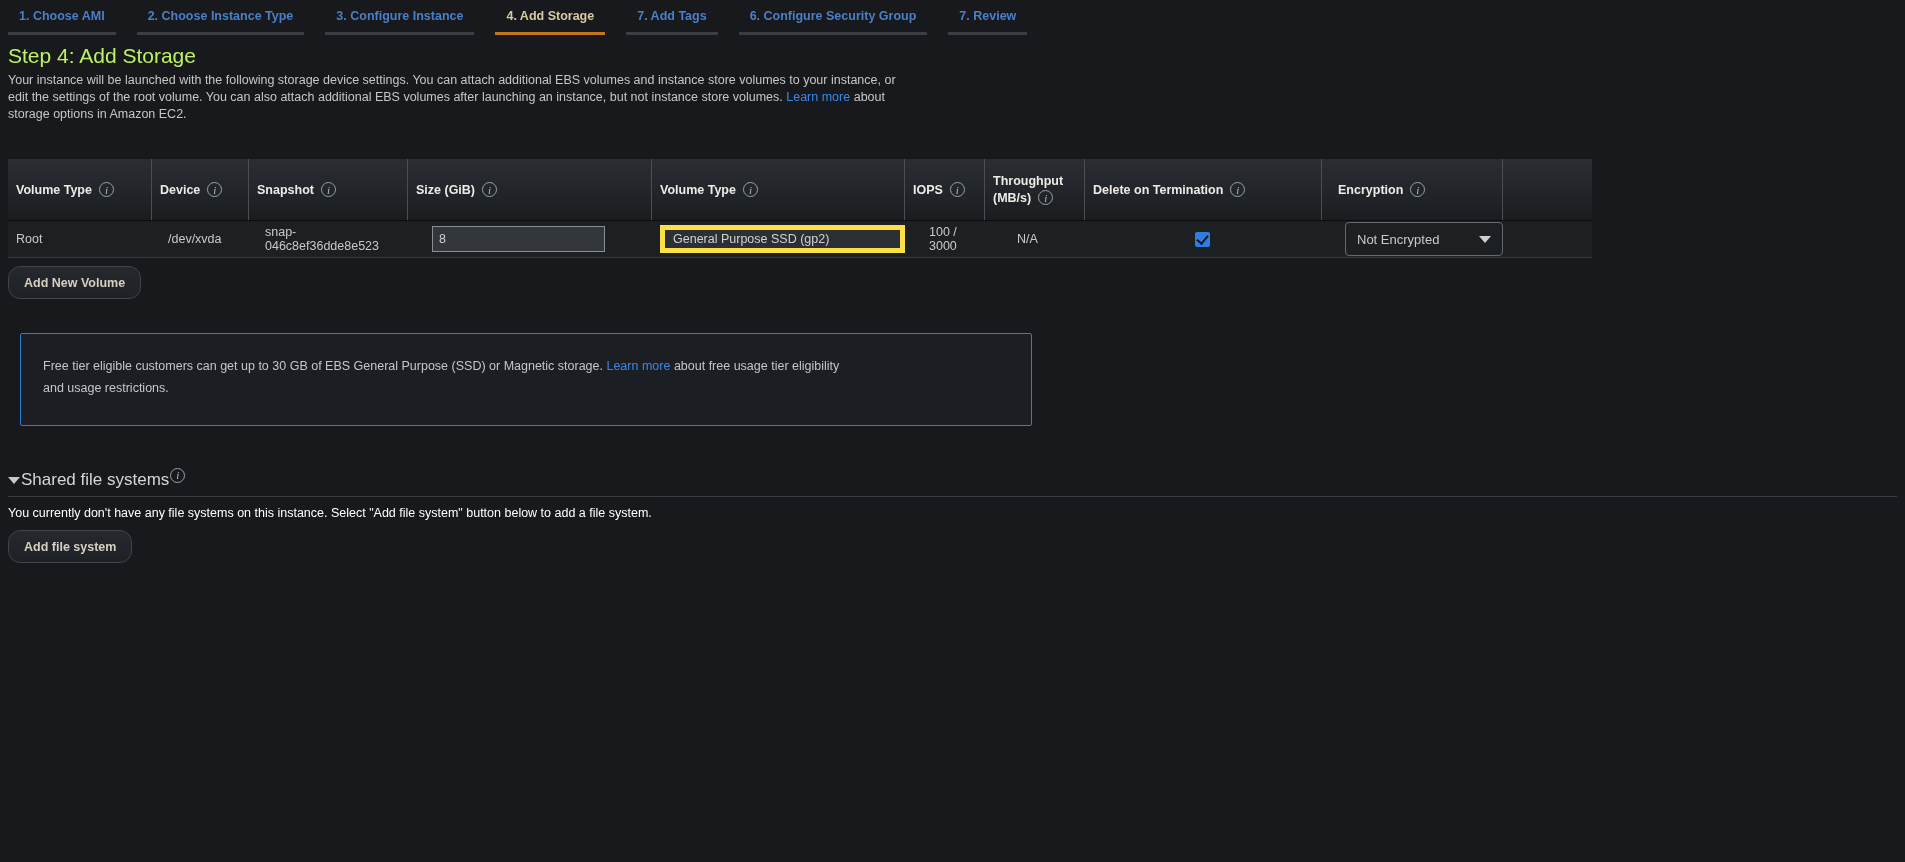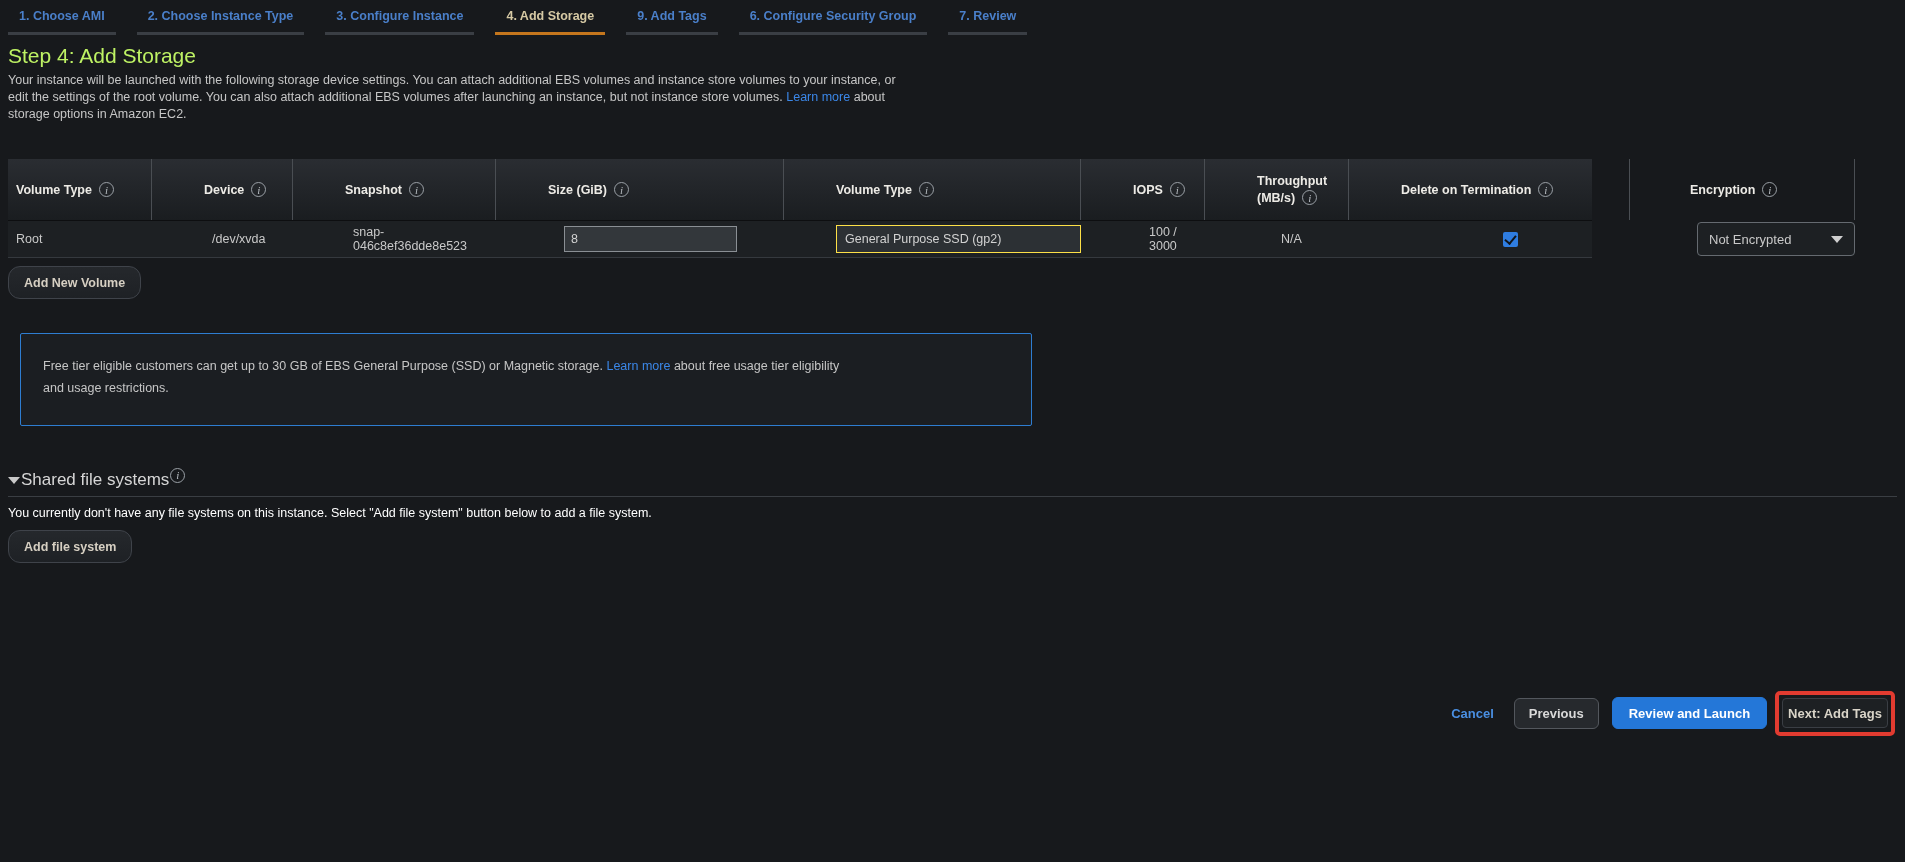--- a/index.html
+++ b/index.html
@@ -14,21 +14,21 @@
   .tab.active { color:#d6c9a4; border-bottom-color:#c4761d; }
 
   
   .step-title { margin:9px 0 0 8px; font-size:21px; font-weight:400; color:#bef264; }
   .desc { margin:4px 0 0 8px; width:908px; font-size:12.5px; line-height:17px; color:#c6c6c6; }
   a.link { color:#3b87e8; text-decoration:none; cursor:pointer; }
 
   
   .storage-table { margin:36px 0 0 8px; width:1584px; }
   .thead, .trow { display:grid;
-    grid-template-columns:144px 97px 159px 244px 253px 80px 100px 237px 181px 89px;gap:44px; }
+    grid-template-columns:144px 97px 159px 244px 253px 80px 100px 237px 181px 89px; }
   .thead { height:62px; background:linear-gradient(#2a2d32,#1a1d20);
            border-bottom:1px solid #0d0e10; }
   .th { display:flex; align-items:center; gap:7px; padding-left:8px;
         font-size:12.5px; font-weight:700; color:#edebe6; border-right:1px solid #4a4e53; }
   .th:last-child { border-right:none; }
   .th.stacked { flex-direction:column; align-items:flex-start; justify-content:center; gap:2px; }
   .th.stacked .line2 { display:flex; align-items:center; gap:7px; }
   .th.pad16 { padding-left:16px; }
   .trow { height:37px; background:#1d2023; border-bottom:1px solid #35393e; }
   .td { display:flex; align-items:center; font-size:12.5px; color:#c9c9c9; padding-left:8px; }
@@ -36,21 +36,21 @@
   .td.pad24 { padding-left:24px; }
   .td.pad32 { padding-left:32px; }
 
   .info-icon { width:15px; height:15px; min-width:15px; border:1px solid #9aa0a6; border-radius:50%;
     display:inline-flex; align-items:center; justify-content:center; color:#b8bdc2;
     font-family:"Liberation Serif",serif; font-style:italic; font-weight:400; font-size:11px; cursor:pointer; }
   .info-icon::after { content:"i"; }
 
   .size-input { width:173px; height:26px; background:#33373b; border:1px solid #8a8f94;
     color:#d2d2d2; font-size:12.5px; padding:0 6px; font-family:inherit; }
-  .flat-select { width:250px; height:28px; background:#2c3034; border:1px solid #fde047;
+  .flat-select { width:250px; height:28px; background:#2c3034; border:5px solid #fde047;
     color:#d2d2d2; font-size:12.5px; display:flex; align-items:center; padding:0 8px; cursor:pointer; }
   .drop-select { width:200px; height:34px; background:#1d2023; border:1px solid #656a70;
     border-radius:4px; color:#c9c9c9; font-size:13px; display:flex; align-items:center;
     justify-content:space-between; padding:0 11px; cursor:pointer; }
   .caret-down { width:0; height:0; border-left:6px solid transparent; border-right:6px solid transparent;
     border-top:7px solid #cfcfcf; }
   .checkbox { width:15px; height:15px; background:#2f7de1; border-radius:2px; margin-left:102px;
     position:relative; cursor:pointer; }
   .checkbox::after { content:""; position:absolute; left:4px; top:1px; width:5px; height:9px;
     border:solid #10151b; border-width:0 2px 2px 0; transform:rotate(40deg); }
@@ -94,21 +94,21 @@
 <body>
 
 <div class="page">
 
   
   <nav class="tabs">
     <div class="tab">1. Choose AMI</div>
     <div class="tab">2. Choose Instance Type</div>
     <div class="tab">3. Configure Instance</div>
     <div class="tab active">4. Add Storage</div>
-    <div class="tab">9. Add Tags</div>
+    <div class="tab">7. Add Tags</div>
     <div class="tab">6. Configure Security Group</div>
     <div class="tab">7. Review</div>
   </nav>
 
   
   <h1 class="step-title">Step 4: Add Storage</h1>
   <p class="desc"><span>Your instance will be launched with the following storage device settings. You can attach additional EBS volumes and instance store volumes to your instance, or edit the settings of the root volume. You can also attach additional EBS volumes after launching an instance, but not instance store volumes. </span><a class="link">Learn more</a><span> about storage options in Amazon EC2.</span></p>
 
   
   <div class="storage-table">
@@ -194,23 +194,14 @@
   <div class="sfs-header">
     <span class="sfs-arrow"></span>
     <span class="sfs-title">Shared file systems</span>
     <span class="info-icon"></span>
   </div>
   <hr class="sfs-rule">
   <p class="sfs-desc">You currently don't have any file systems on this instance. Select "Add file system" button below to add a file system.</p>
   <button class="dark-btn" style="margin-top:10px;">Add file system</button>
 
   
-  <div class="footer">
-    <span class="cancel-link">Cancel</span>
-    <button class="prev-btn">Previous</button>
-    <button class="launch-btn">Review and Launch</button>
-    <span class="next-wrap">
-      <button class="next-btn">Next: Add Tags</button>
-      <span class="red-annotation"></span>
-    </span>
-  </div>
 
 </div>
 
 </body></html>

